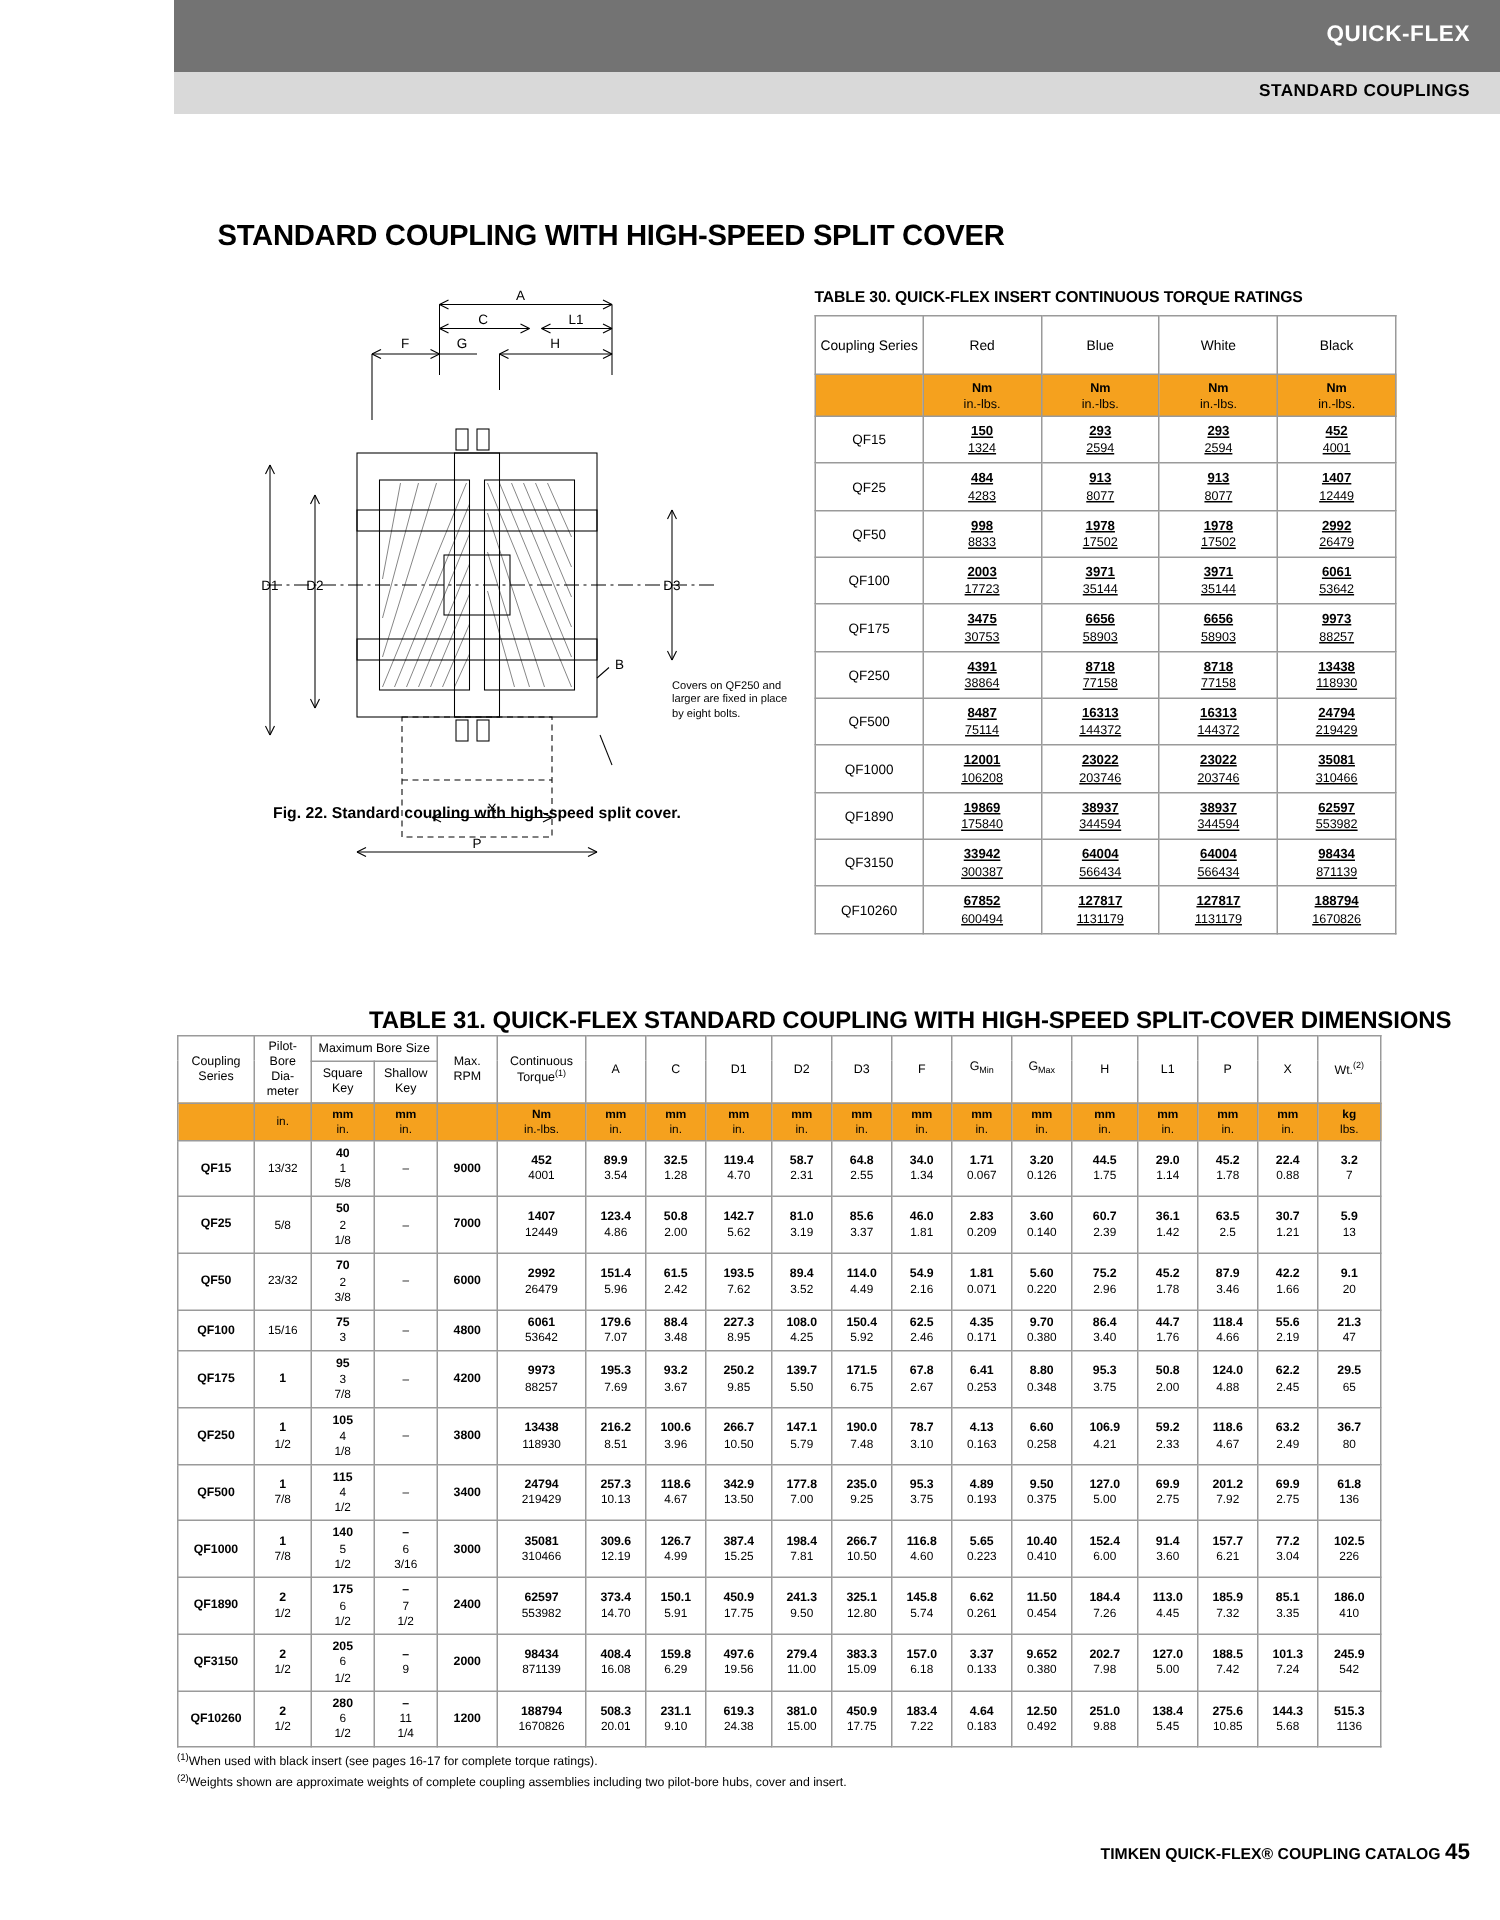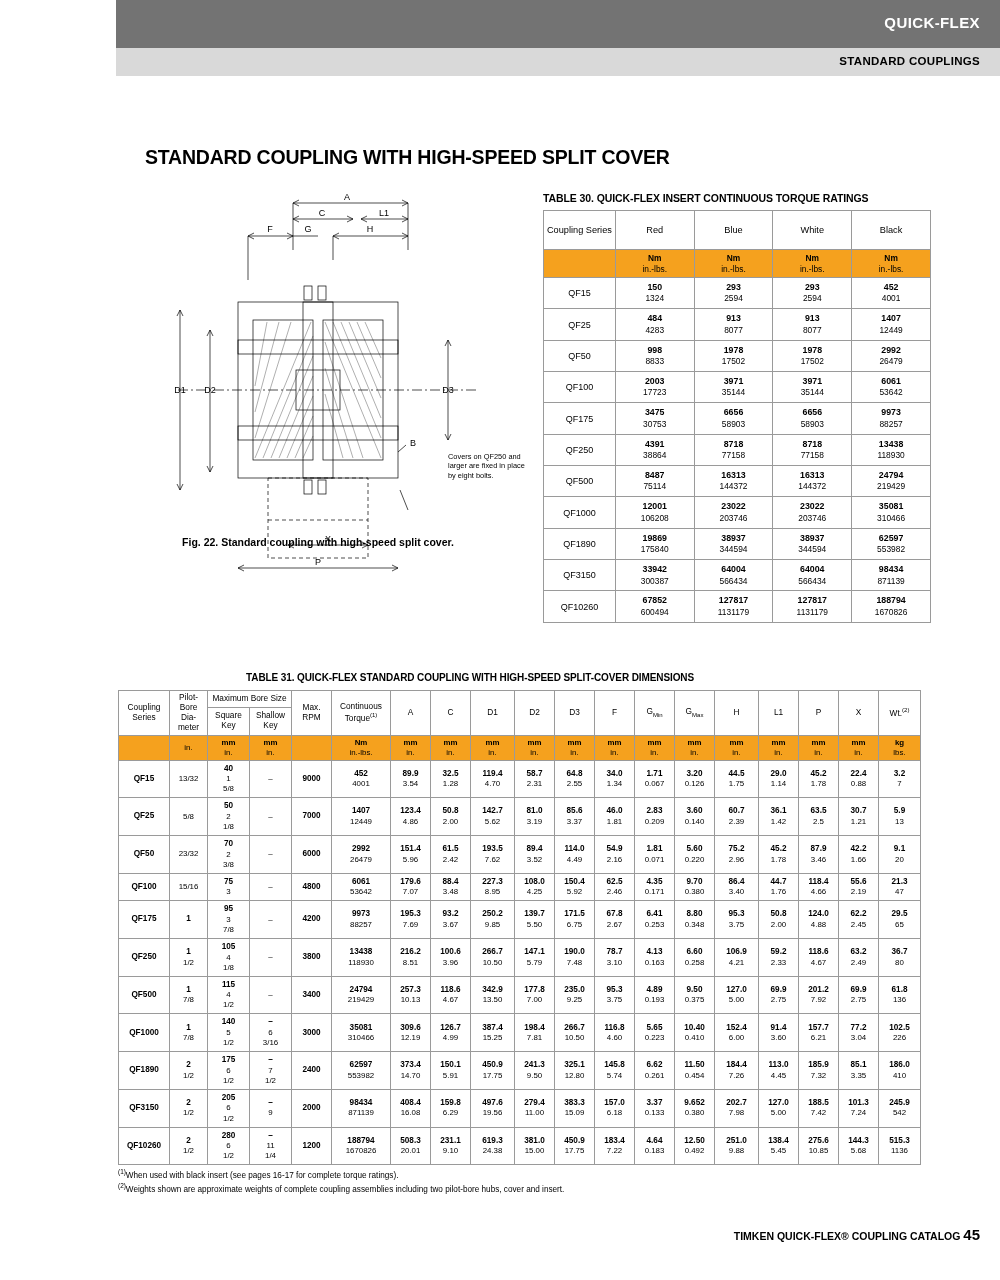--- a/index.html
+++ b/index.html
@@ -44,26 +44,26 @@
   .t30{
     position:absolute;left:543px;top:210px;width:388px;font-size:8.6px;
   }
   .t30 td,.t30 th{
     border:0.8px solid #9a9a9a;text-align:center;vertical-align:middle;
   }
   .t30 .hcell{height:34px;font-size:9.2px;font-weight:normal;padding:2px 0;}
   .t30 .orange{background:#f5a11e;font-weight:bold;font-size:8.4px;line-height:1.25;padding:3px 0;}
   .t30 .orange .sub{font-weight:normal;}
   .t30 .series{font-size:9px;padding:5px 0;}
-  .t30 .val{line-height:1.3;padding:4px 0;}
+  .t30 .val{line-height:1.3;padding:4px 0;text-decoration:underline;}
   .t30 .val b{display:block;font-weight:bold;font-size:8.8px;}
   .t30 .val span{display:block;font-weight:normal;font-size:8.4px;}
   
   .t31-title{
-    position:absolute;left:246px;top:672px;font-size:10px;font-weight:bold;letter-spacing:-.1px;
+    position:absolute;left:246px;top:672px;font-size:16px;font-weight:bold;letter-spacing:-.1px;
   }
   .t31{
     position:absolute;left:118px;top:690px;font-size:8px;
   }
   .t31 td,.t31 th{border:0.8px solid #9a9a9a;text-align:center;vertical-align:middle;}
   .t31 .h1{font-size:8.3px;font-weight:normal;line-height:1.2;padding:2px 1px;}
   .t31 .orange{background:#f5a11e;font-weight:bold;font-size:7.9px;line-height:1.25;padding:2px 0;}
   .t31 .orange i{font-style:normal;font-weight:normal;}
   .t31 .cell{line-height:1.28;padding:3px 1px;}
   .t31 .cell b{display:block;font-weight:bold;font-size:8.2px;}

